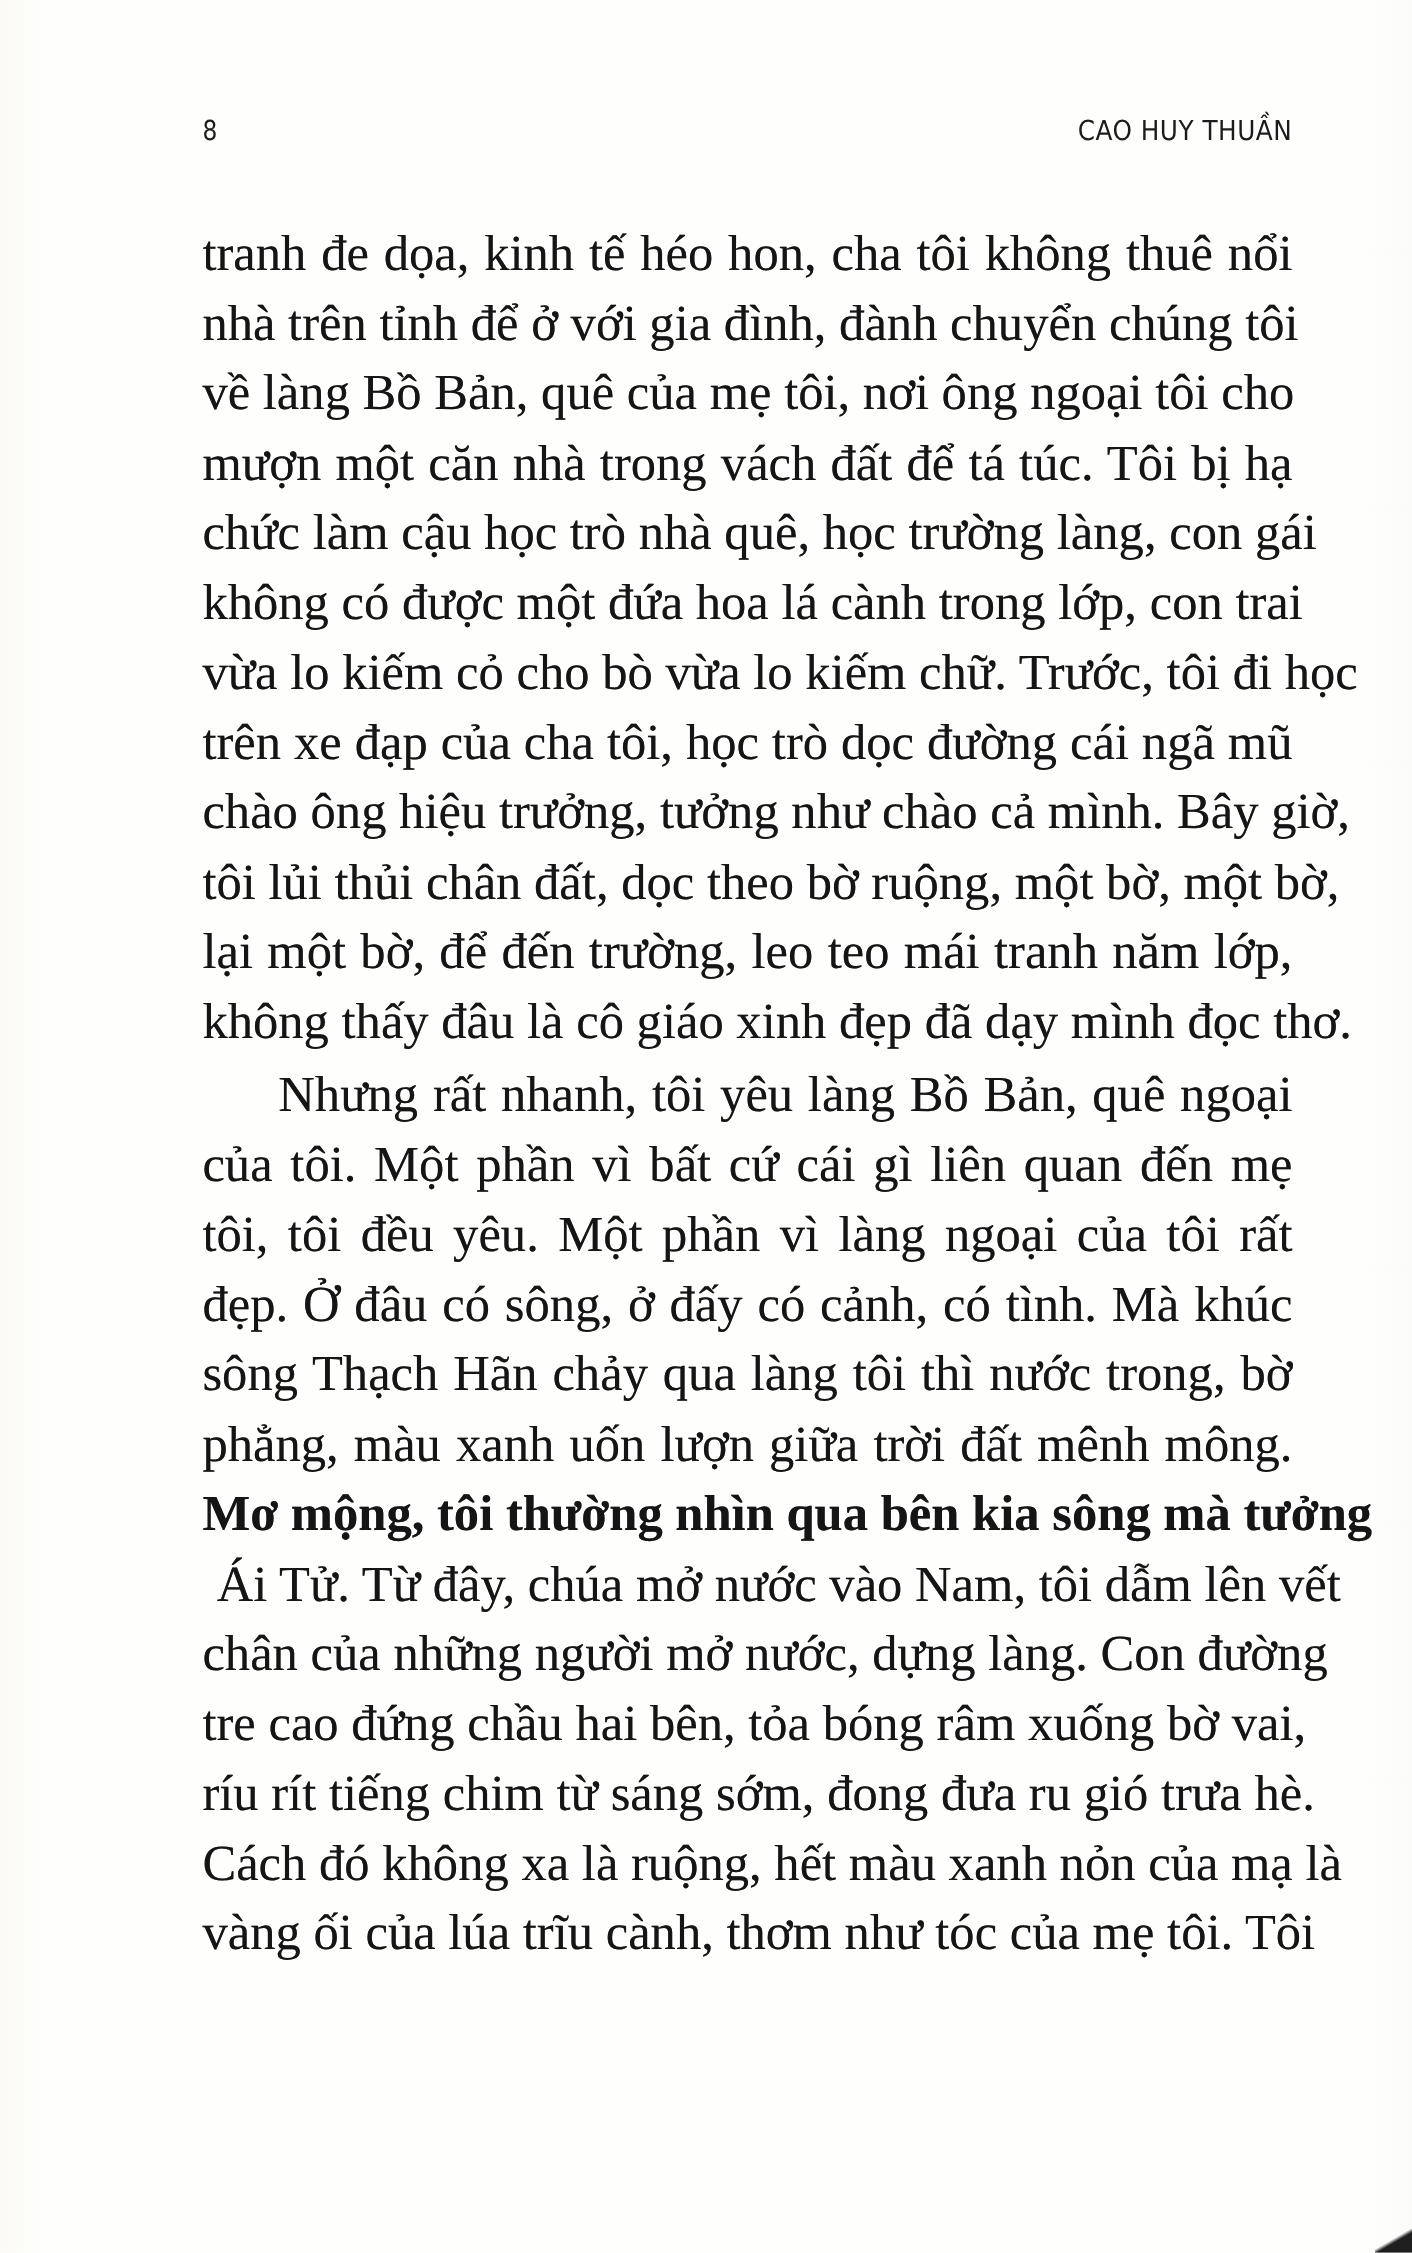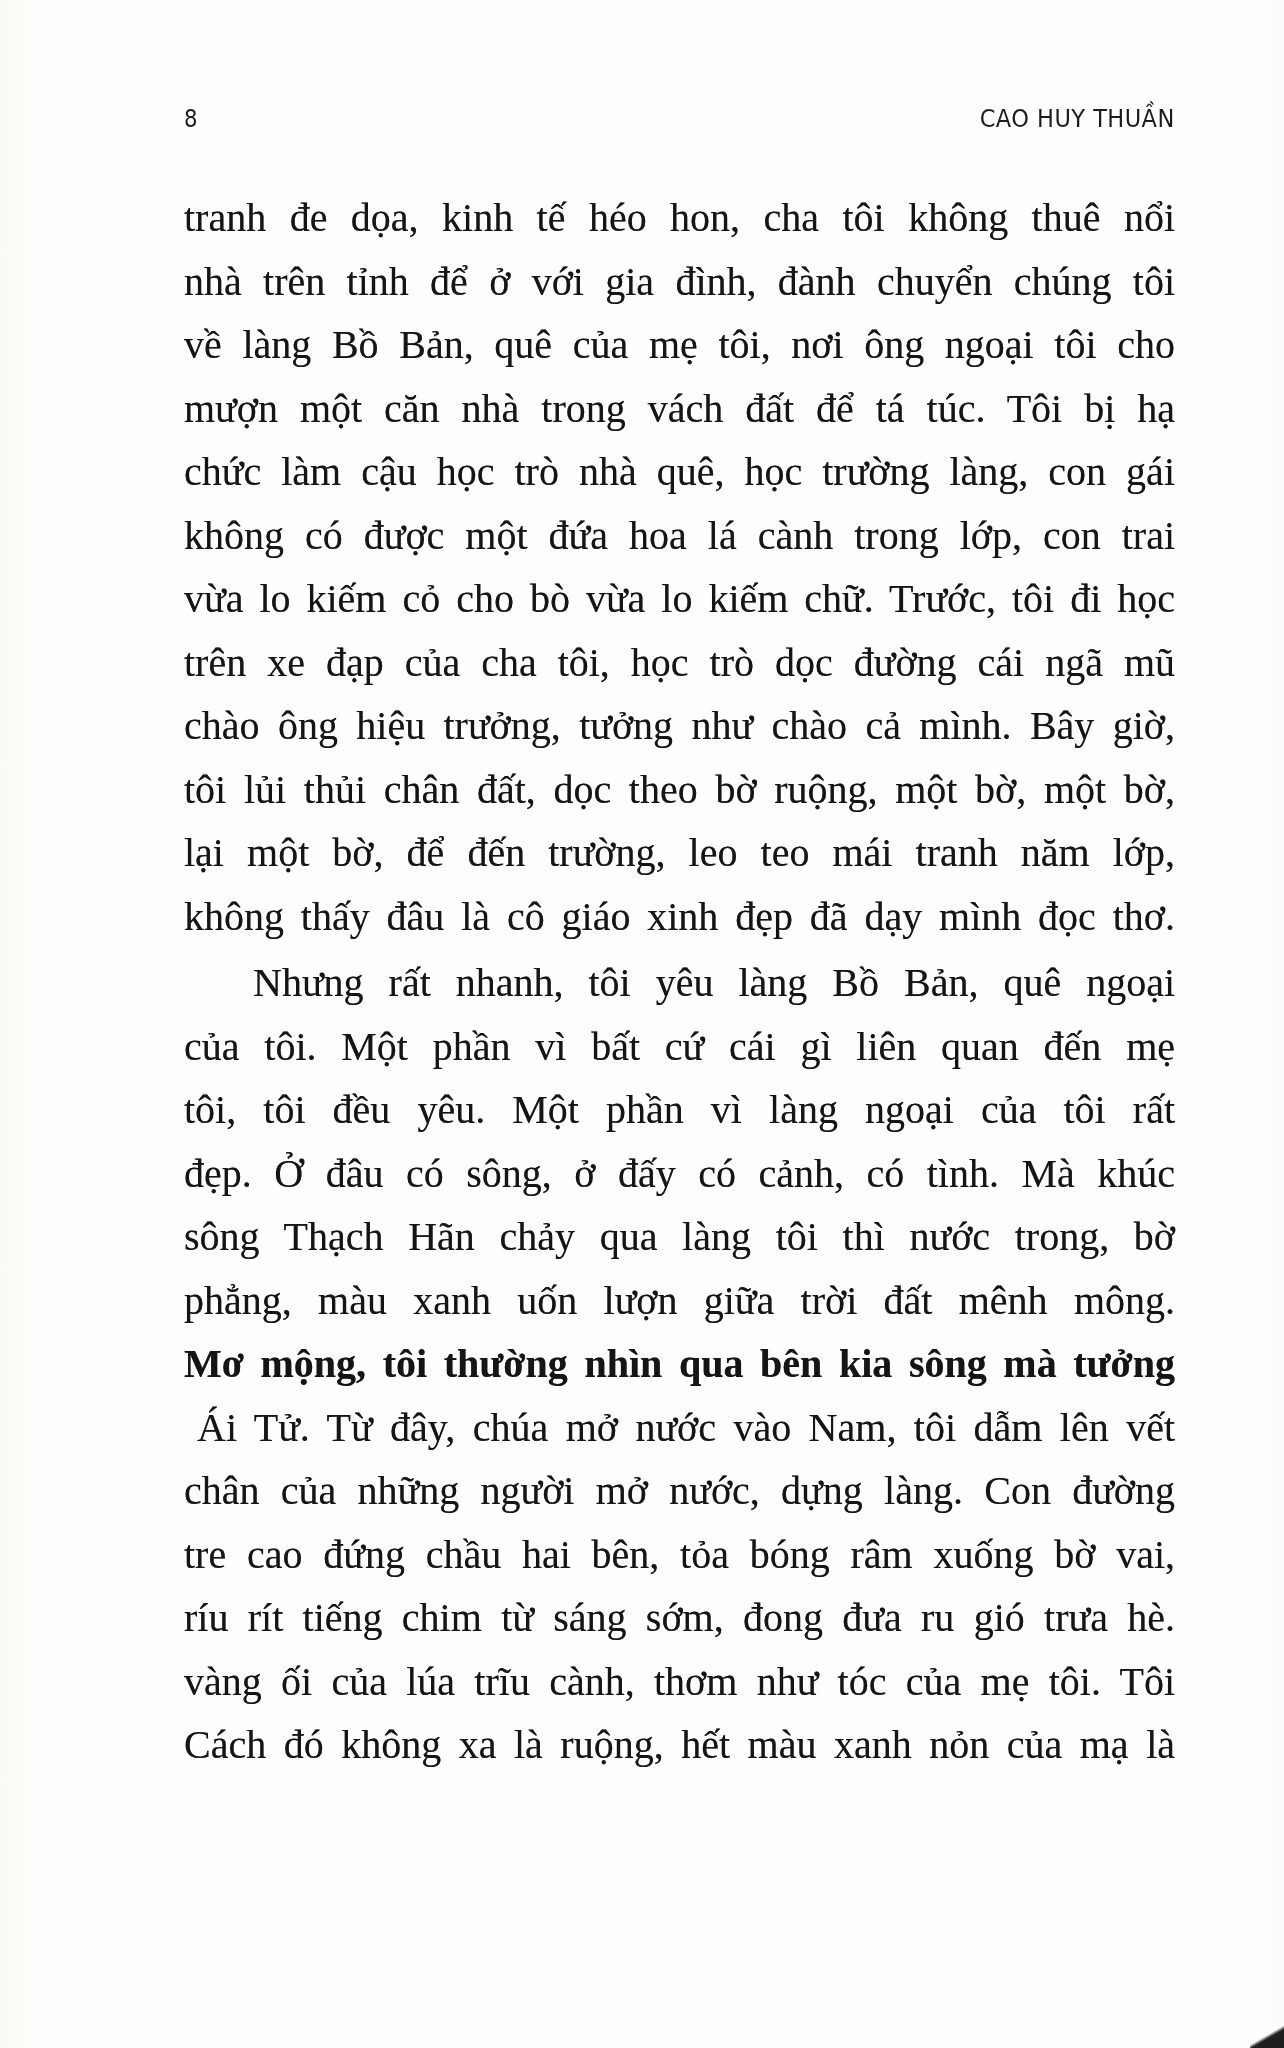--- a/index.html
+++ b/index.html
@@ -40,24 +40,24 @@
     right: 0;
     top: 0;
     letter-spacing: 0.5px;
     transform: scaleX(0.9);
     transform-origin: right top;
     white-space: nowrap;
   }
   .body-text {
     position: absolute;
     left: 184px;
-    top: 186px;
+    top: 198px;
     width: 991px;
     font-family: "Liberation Serif", serif;
-    font-size: 40px;
+    font-size: 46px;
     color: #151515;
     text-shadow: 0 0 0.6px rgba(0,0,0,0.55);
   }
   .paragraph { margin: 0; }
   .paragraph + .paragraph { margin-top: 3px; }
   .line {
     display: block;
     height: 63.5px;
     line-height: 63.5px;
     white-space: nowrap;
@@ -104,19 +104,19 @@
       <span class="line"><span style="white-space: nowrap; word-spacing: 0px;">của tôi. Một phần vì bất cứ cái gì liên quan đến mẹ</span></span>
       <span class="line"><span style="white-space: nowrap; word-spacing: 0px;">tôi, tôi đều yêu. Một phần vì làng ngoại của tôi rất</span></span>
       <span class="line"><span style="white-space: nowrap; word-spacing: 0px;">đẹp. Ở đâu có sông, ở đấy có cảnh, có tình. Mà khúc</span></span>
       <span class="line"><span style="white-space: nowrap; word-spacing: 0px;">sông Thạch Hãn chảy qua làng tôi thì nước trong, bờ</span></span>
       <span class="line"><span style="white-space: nowrap; word-spacing: 0px;">phẳng, màu xanh uốn lượn giữa trời đất mênh mông.</span></span>
       <span class="line"><span style="white-space: nowrap; word-spacing: 0px; font-weight: bold;">Mơ mộng, tôi thường nhìn qua bên kia sông mà tưởng</span></span>
       <span class="line"><span style="white-space: nowrap; word-spacing: 0px; margin-left: 13px;">Ái Tử. Từ đây, chúa mở nước vào Nam, tôi dẫm lên vết</span></span>
       <span class="line"><span style="white-space: nowrap; word-spacing: 0px; margin-top: 20px;">chân của những người mở nước, dựng làng. Con đường</span></span>
       <span class="line"><span style="white-space: nowrap; word-spacing: 0px;">tre cao đứng chầu hai bên, tỏa bóng râm xuống bờ vai,</span></span>
       <span class="line"><span style="white-space: nowrap; word-spacing: 0px;">ríu rít tiếng chim từ sáng sớm, đong đưa ru gió trưa hè.</span></span>
+      <span class="line"><span style="white-space: nowrap; word-spacing: 0px;">Cách đó không xa là ruộng, hết màu xanh nỏn của mạ là</span></span>
       <span class="line"><span style="white-space: nowrap; word-spacing: 0px;">vàng ối của lúa trĩu cành, thơm như tóc của mẹ tôi. Tôi</span></span>
-      <span class="line"><span style="white-space: nowrap; word-spacing: 0px;">Cách đó không xa là ruộng, hết màu xanh nỏn của mạ là</span></span>
     </p>
   </div>
 
   <div class="corner-shadow"></div>
 </div>
 
 </body></html>

